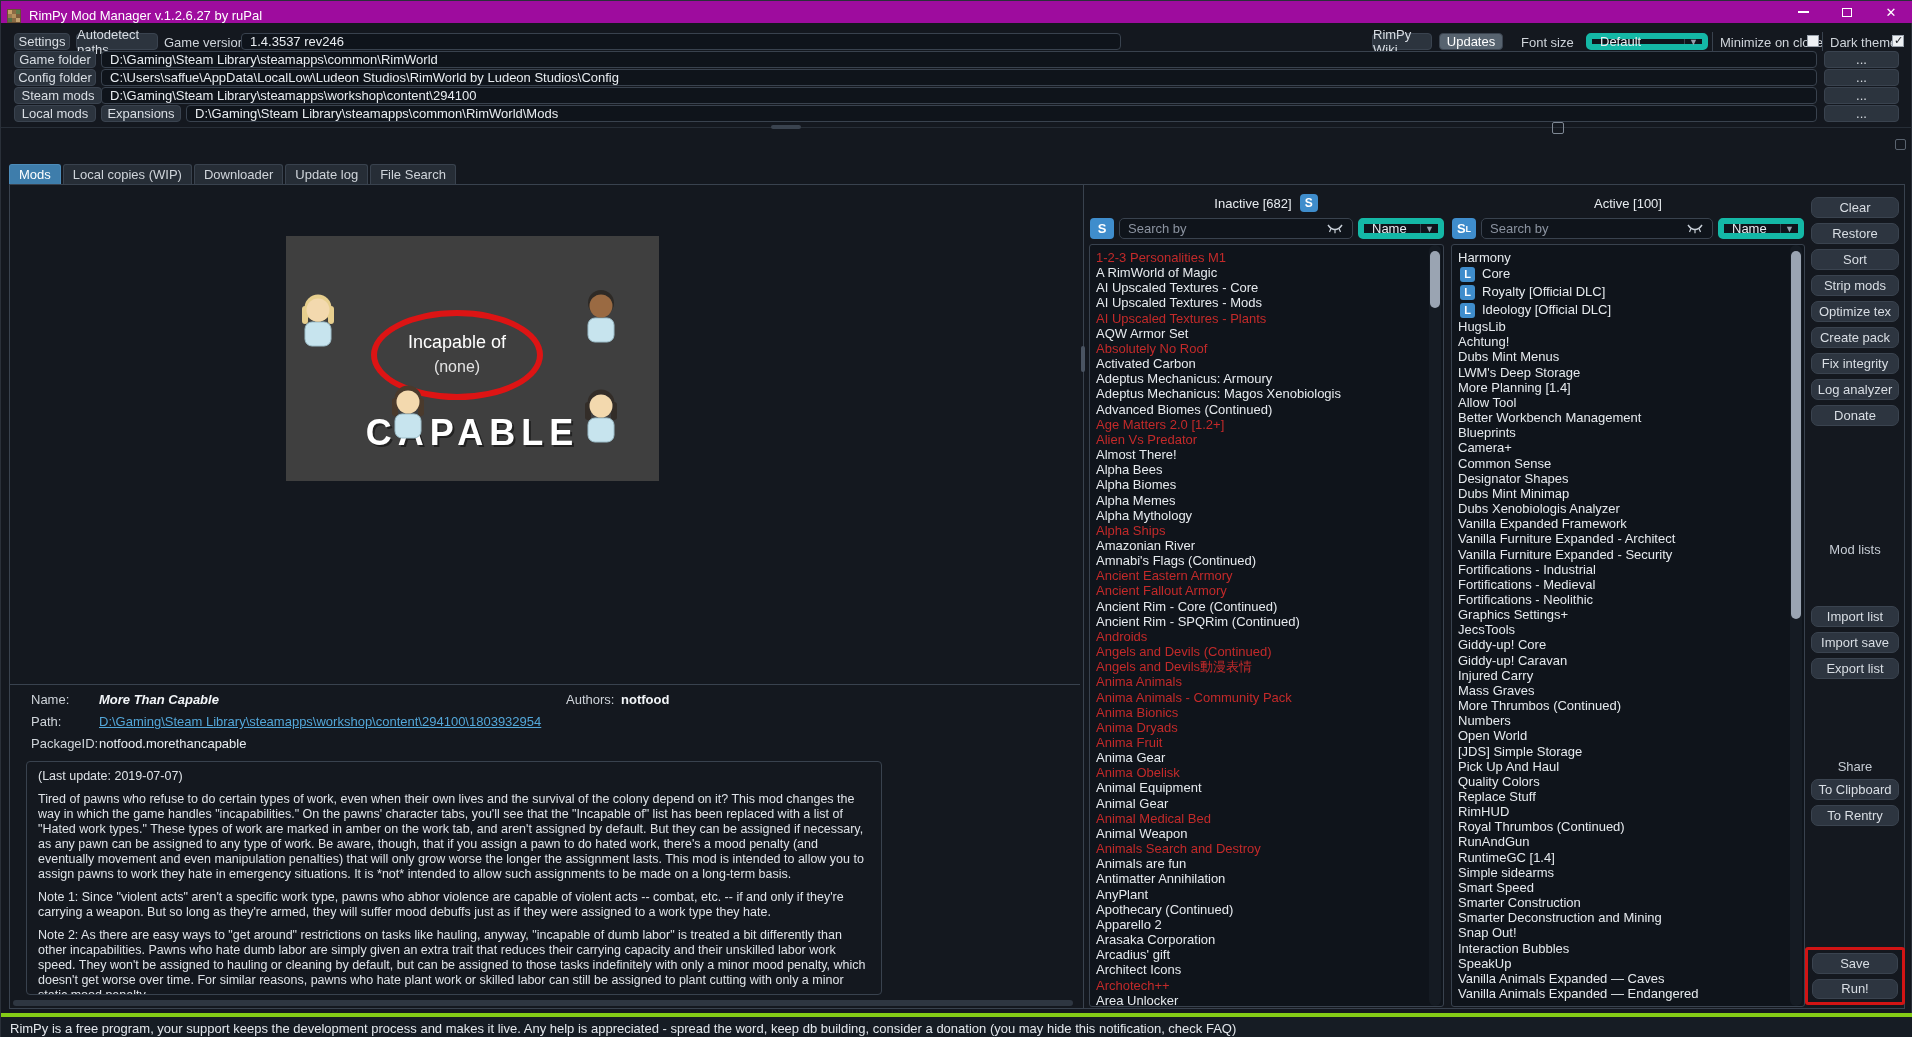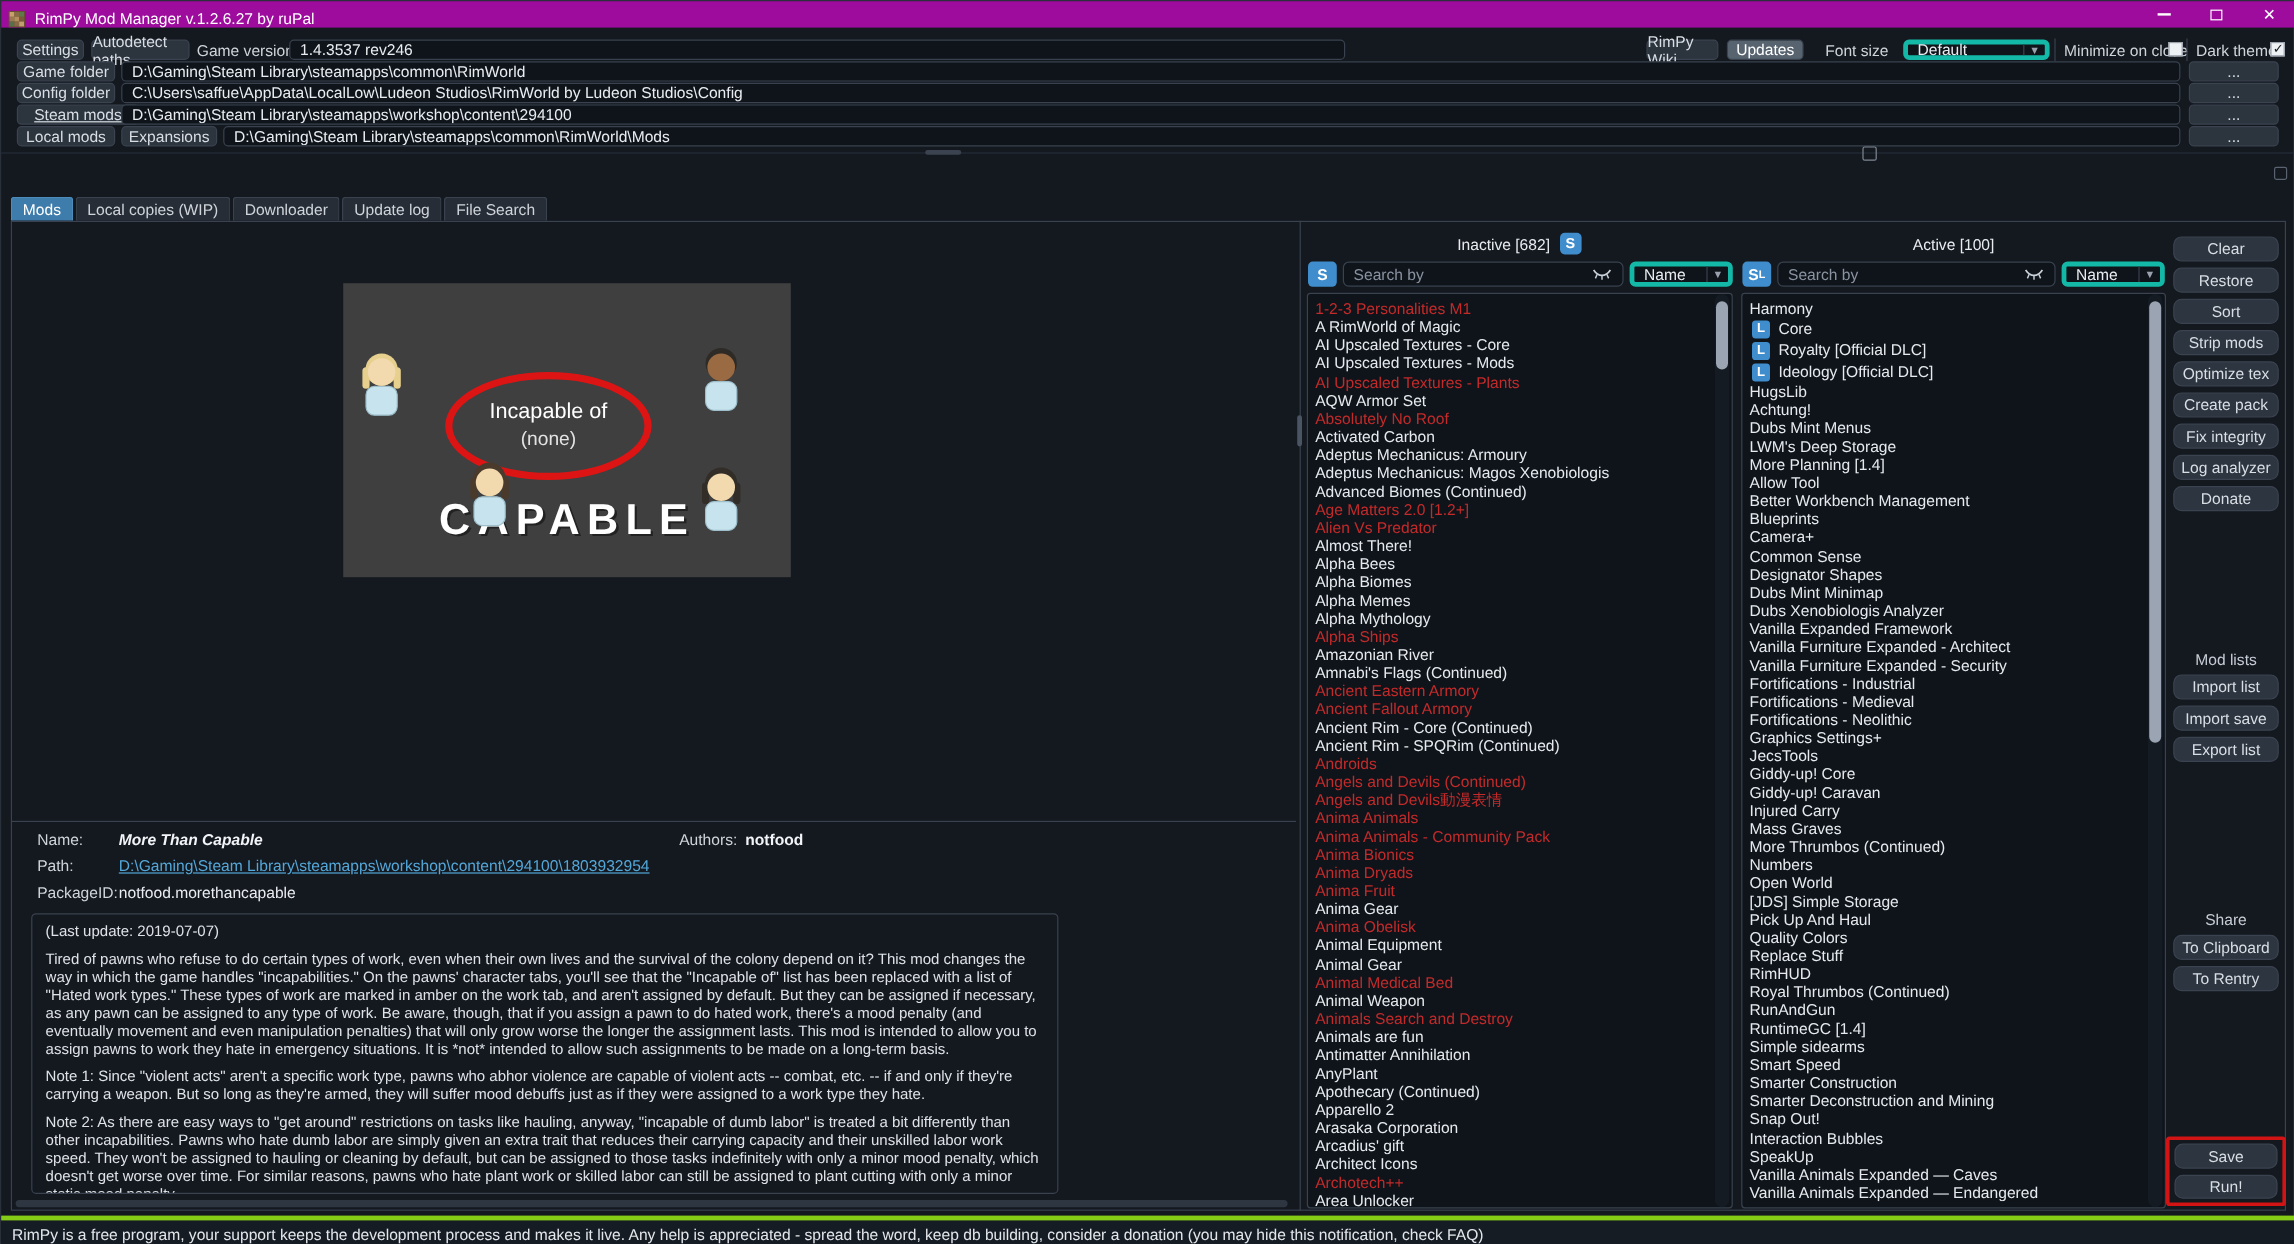--- a/index.html
+++ b/index.html
@@ -67,21 +67,21 @@
     color:#e8ecf0; font-size:13px; }
   .badge { background:#3f8dcc; border-radius:4px; color:#fff; font-weight:bold;
     display:flex; align-items:center; justify-content:center; }
   .hbadge { width:18px; height:18px; font-size:12px; }
   .sbadge { position:absolute; top:217px; width:24px; height:21px; font-size:13px; }
   .search { position:absolute; top:217px; height:21px; background:#0f141b; border:1px solid #39424e; border-radius:5px;
     display:flex; align-items:center; }
   .search input { flex:1; background:transparent; border:none; outline:none; color:#e9edf1; font-size:13px; padding:0 6px 0 8px; }
   .search input::placeholder { color:#8b93a0; }
   .search .eye { margin-right:8px; flex:none; }
-  .select { position:absolute; top:217px; height:21px; background:#0f141b; border:4px solid #14b8a6; border-radius:5px;
+  .select { position:absolute; top:217px; height:21px; background:#0f141b; border:6px solid #14b8a6; border-radius:5px;
     display:flex; align-items:center; color:#e9edf1; font-size:13px; }
   .select .seltext { flex:1; padding-left:8px; }
   .select .arrow { width:18px; height:100%; border-left:1px solid #39424e; display:flex; align-items:center; justify-content:center;
     color:#98a1ad; font-size:9px; }
   .fontselect { top:32px; height:17px; }
   .listbox { position:absolute; top:243px; height:763px; background:#0f141b; border:1px solid #39424e; border-radius:3px;
     overflow:hidden; padding-top:5px; }
   .mod-item { height:15.16px; line-height:15.16px; font-size:13px; color:#e6eaee; padding-left:6px;
     white-space:nowrap; overflow:hidden; }
   .mod-item.red { color:#c32a2a; }
@@ -164,21 +164,21 @@
   <div class="cb checked" id="cb-darktheme" style="left:1891px;top:34px;"></div>
 
   <div class="btn" style="left:13px;top:50px;width:82px;">Game folder</div>
   <input class="inp" style="left: 100px; top: 50px; width: 1716px;" value="D:\Gaming\Steam Library\steamapps\common\RimWorld">
   <div class="btn" style="left:1823px;top:50px;width:75px;">...</div>
 
   <div class="btn" style="left:13px;top:68px;width:82px;">Config folder</div>
   <input class="inp" style="left: 100px; top: 68px; width: 1716px;" value="C:\Users\saffue\AppData\LocalLow\Ludeon Studios\RimWorld by Ludeon Studios\Config">
   <div class="btn" style="left:1823px;top:68px;width:75px;">...</div>
 
-  <div class="btn" style="left:13px;top:86px;width:102px;text-decoration:underline;">Steam mods</div>
+  <div class="btn" style="left:13px;top:86px;width:88px;">Steam mods</div>
   <input class="inp" style="left: 100px; top: 86px; width: 1716px;" value="D:\Gaming\Steam Library\steamapps\workshop\content\294100">
   <div class="btn" style="left:1823px;top:86px;width:75px;">...</div>
 
   <div class="btn" style="left:13px;top:104px;width:82px;">Local mods</div>
   <div class="btn" style="left:100px;top:104px;width:80px;">Expansions</div>
   <input class="inp" style="left: 185px; top: 104px; width: 1631px;" value="D:\Gaming\Steam Library\steamapps\common\RimWorld\Mods">
   <div class="btn" style="left:1823px;top:104px;width:75px;">...</div>
 
   <div class="hsplit"></div>
   <div class="hsplit-handle"></div>
@@ -411,21 +411,21 @@
       <div class="sidebtn">Sort</div>
       <div class="sidebtn">Strip mods</div>
       <div class="sidebtn">Optimize tex</div>
       <div class="sidebtn">Create pack</div>
       <div class="sidebtn">Fix integrity</div>
       <div class="sidebtn">Log analyzer</div>
       <div class="sidebtn">Donate</div>
     </div>
   <div class="sidecol" style="top:540px;">
     <div class="sidelabel">Mod lists</div>
-    <div id="actions-modlists" style="display:flex;flex-direction:column;gap:5px;">
+    <div id="actions-modlists" style="display:flex;flex-direction:column;gap:5px;margin-top:44px;">
         <div class="sidebtn">Import list</div>
         <div class="sidebtn">Import save</div>
         <div class="sidebtn">Export list</div>
       </div>
   </div>
   <div class="sidecol" style="top:757px;">
     <div class="sidelabel">Share</div>
     <div id="actions-share" style="display:flex;flex-direction:column;gap:5px;">
         <div class="sidebtn">To Clipboard</div>
         <div class="sidebtn">To Rentry</div>

